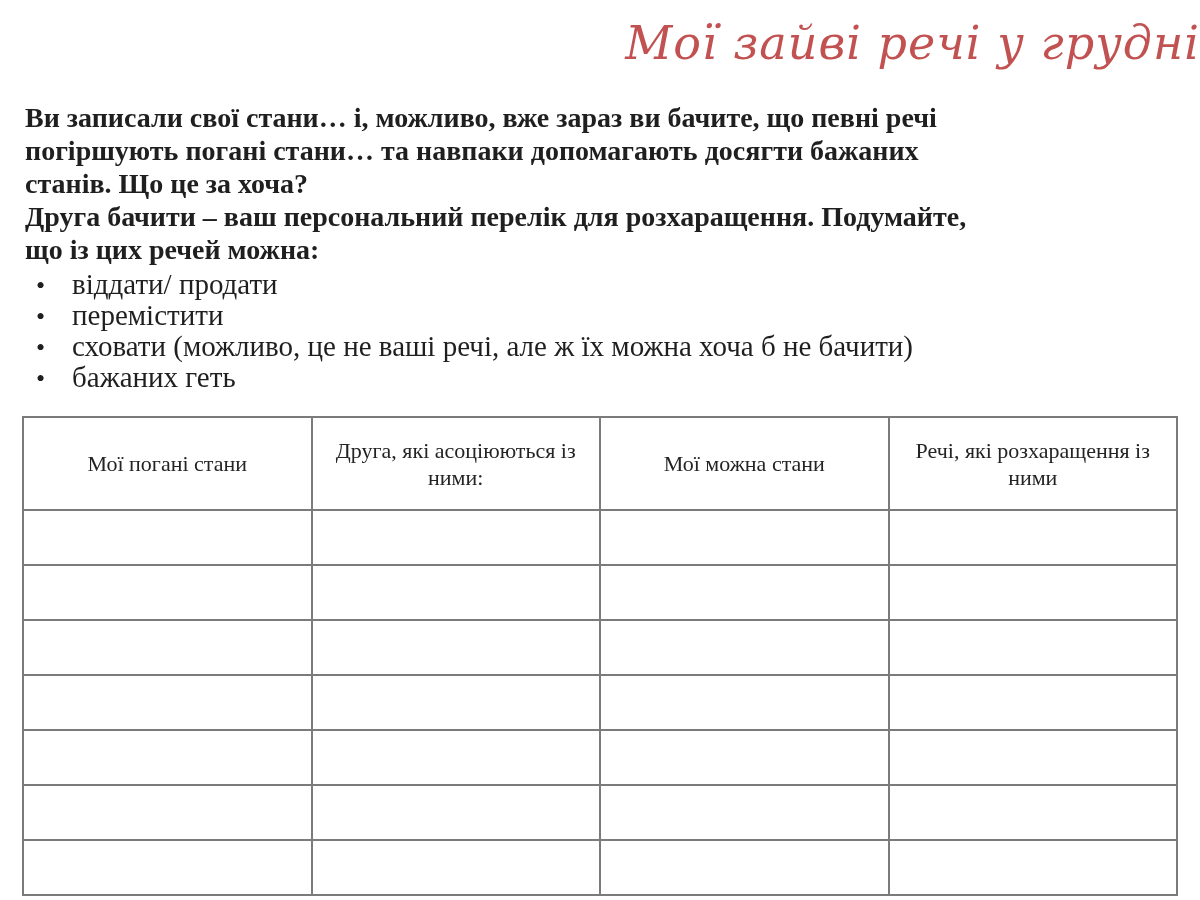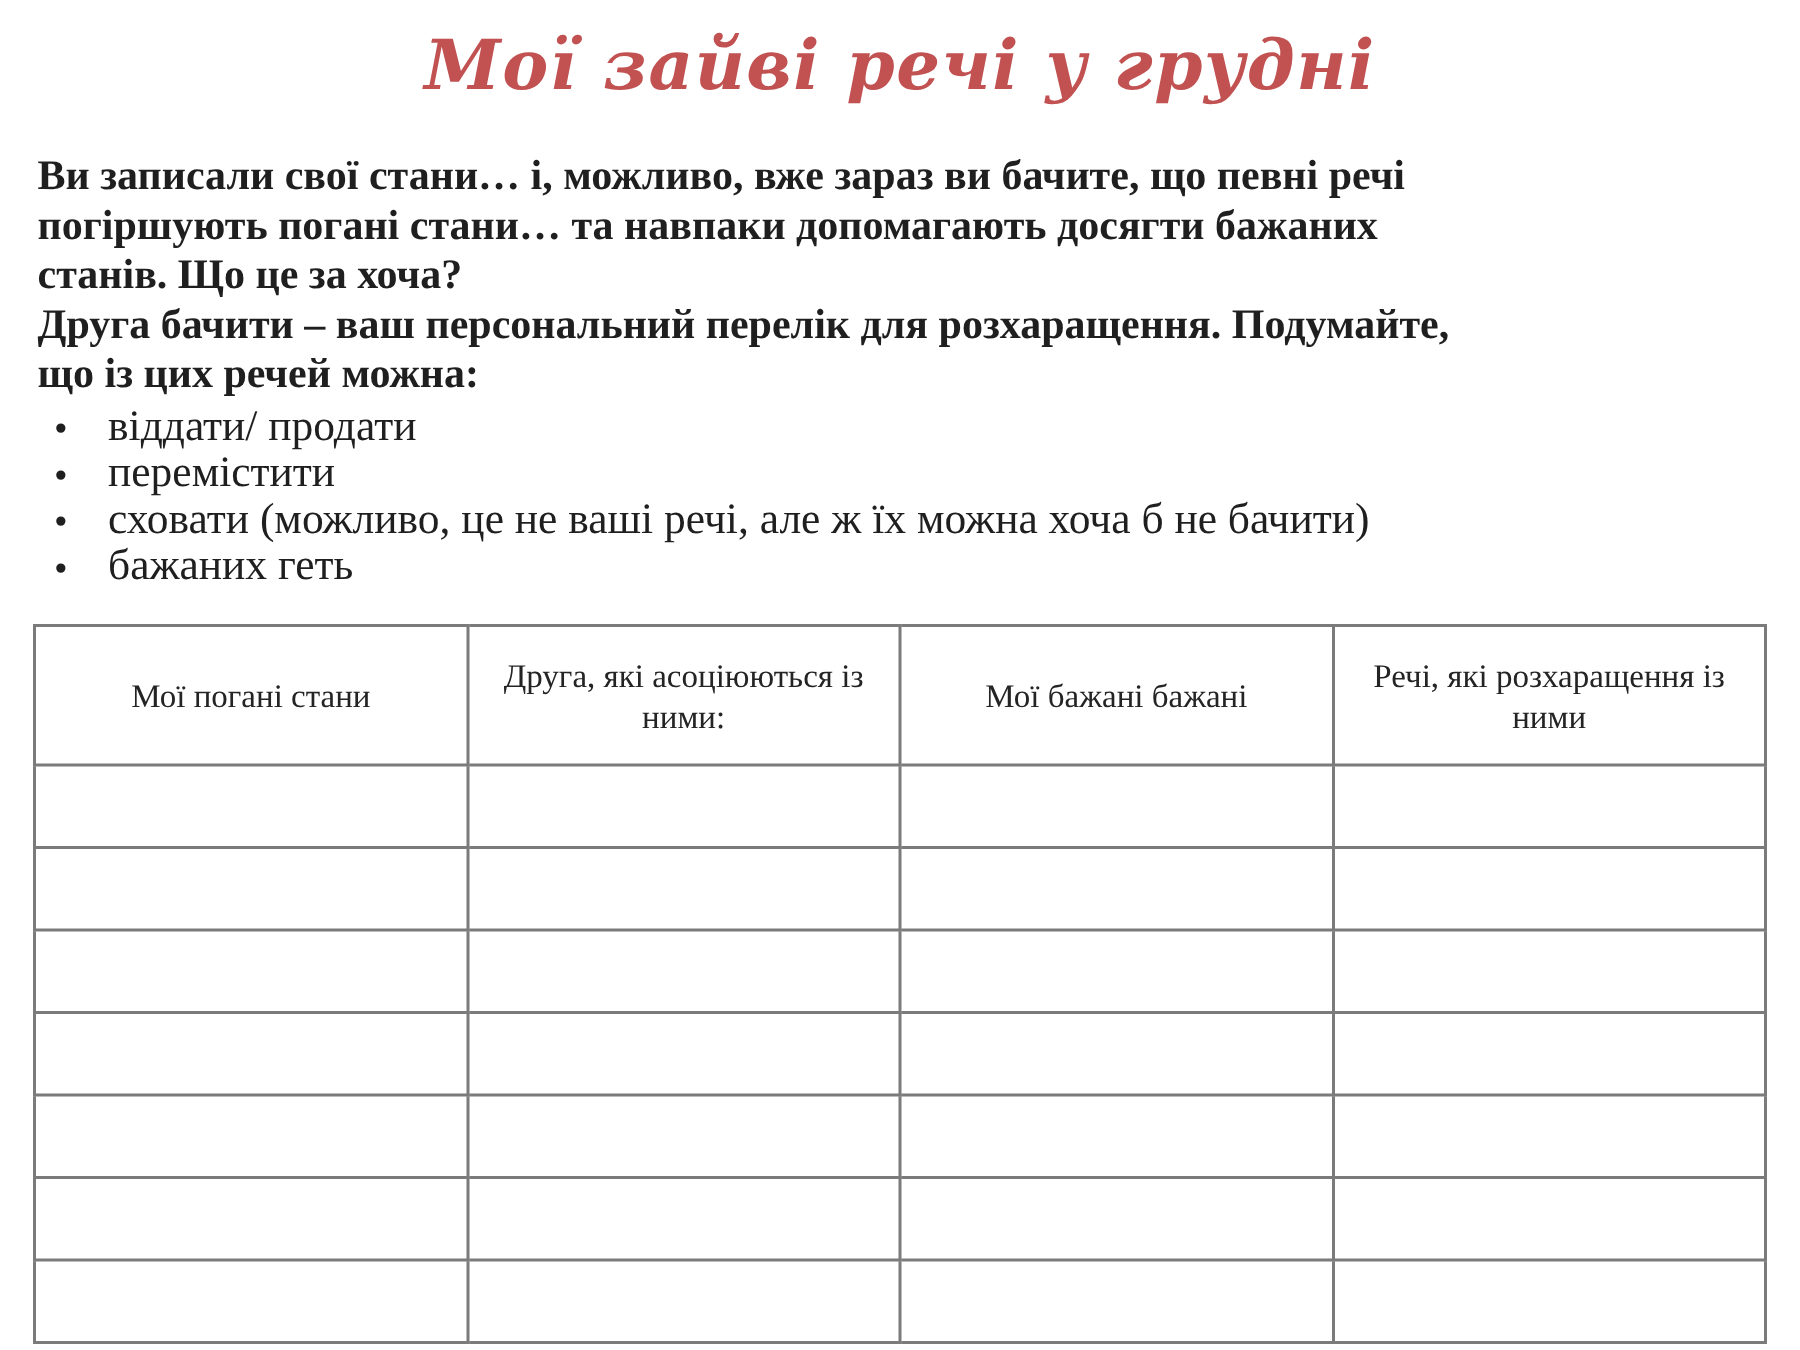--- a/index.html
+++ b/index.html
@@ -13,24 +13,24 @@
     color: #1f1f1f;
   }
   .page {
     position: relative;
     width: 1200px;
     height: 900px;
     background: #ffffff;
   }
   .doc-title {
     margin: 16px 0 0 0;
-    text-align: center;
+    text-align: right;
     font-family: "DejaVu Serif", serif;
     font-style: italic;
-    font-weight: bold;
+    font-weight: normal;
     font-size: 46px;
     line-height: 54px;
     color: #c25151;
     letter-spacing: 1px;
   }
   .intro {
     margin: 31px 20px 0 25px;
     font-size: 28px;
     line-height: 33px;
     font-weight: bold;
@@ -100,21 +100,21 @@
     <colgroup>
         <col>
         <col>
         <col>
         <col>
       </colgroup>
     <thead>
       <tr>
         <th>Мої погані стани</th>
         <th>Друга, які асоціюються із ними:</th>
-        <th>Мої бажані бажані</th>
+        <th>Мої можна стани</th>
         <th>Речі, які розхаращення із ними</th>
       </tr>
     </thead>
     <tbody>
       <tr>
           <td></td>
           <td></td>
           <td></td>
           <td></td>
         </tr>

